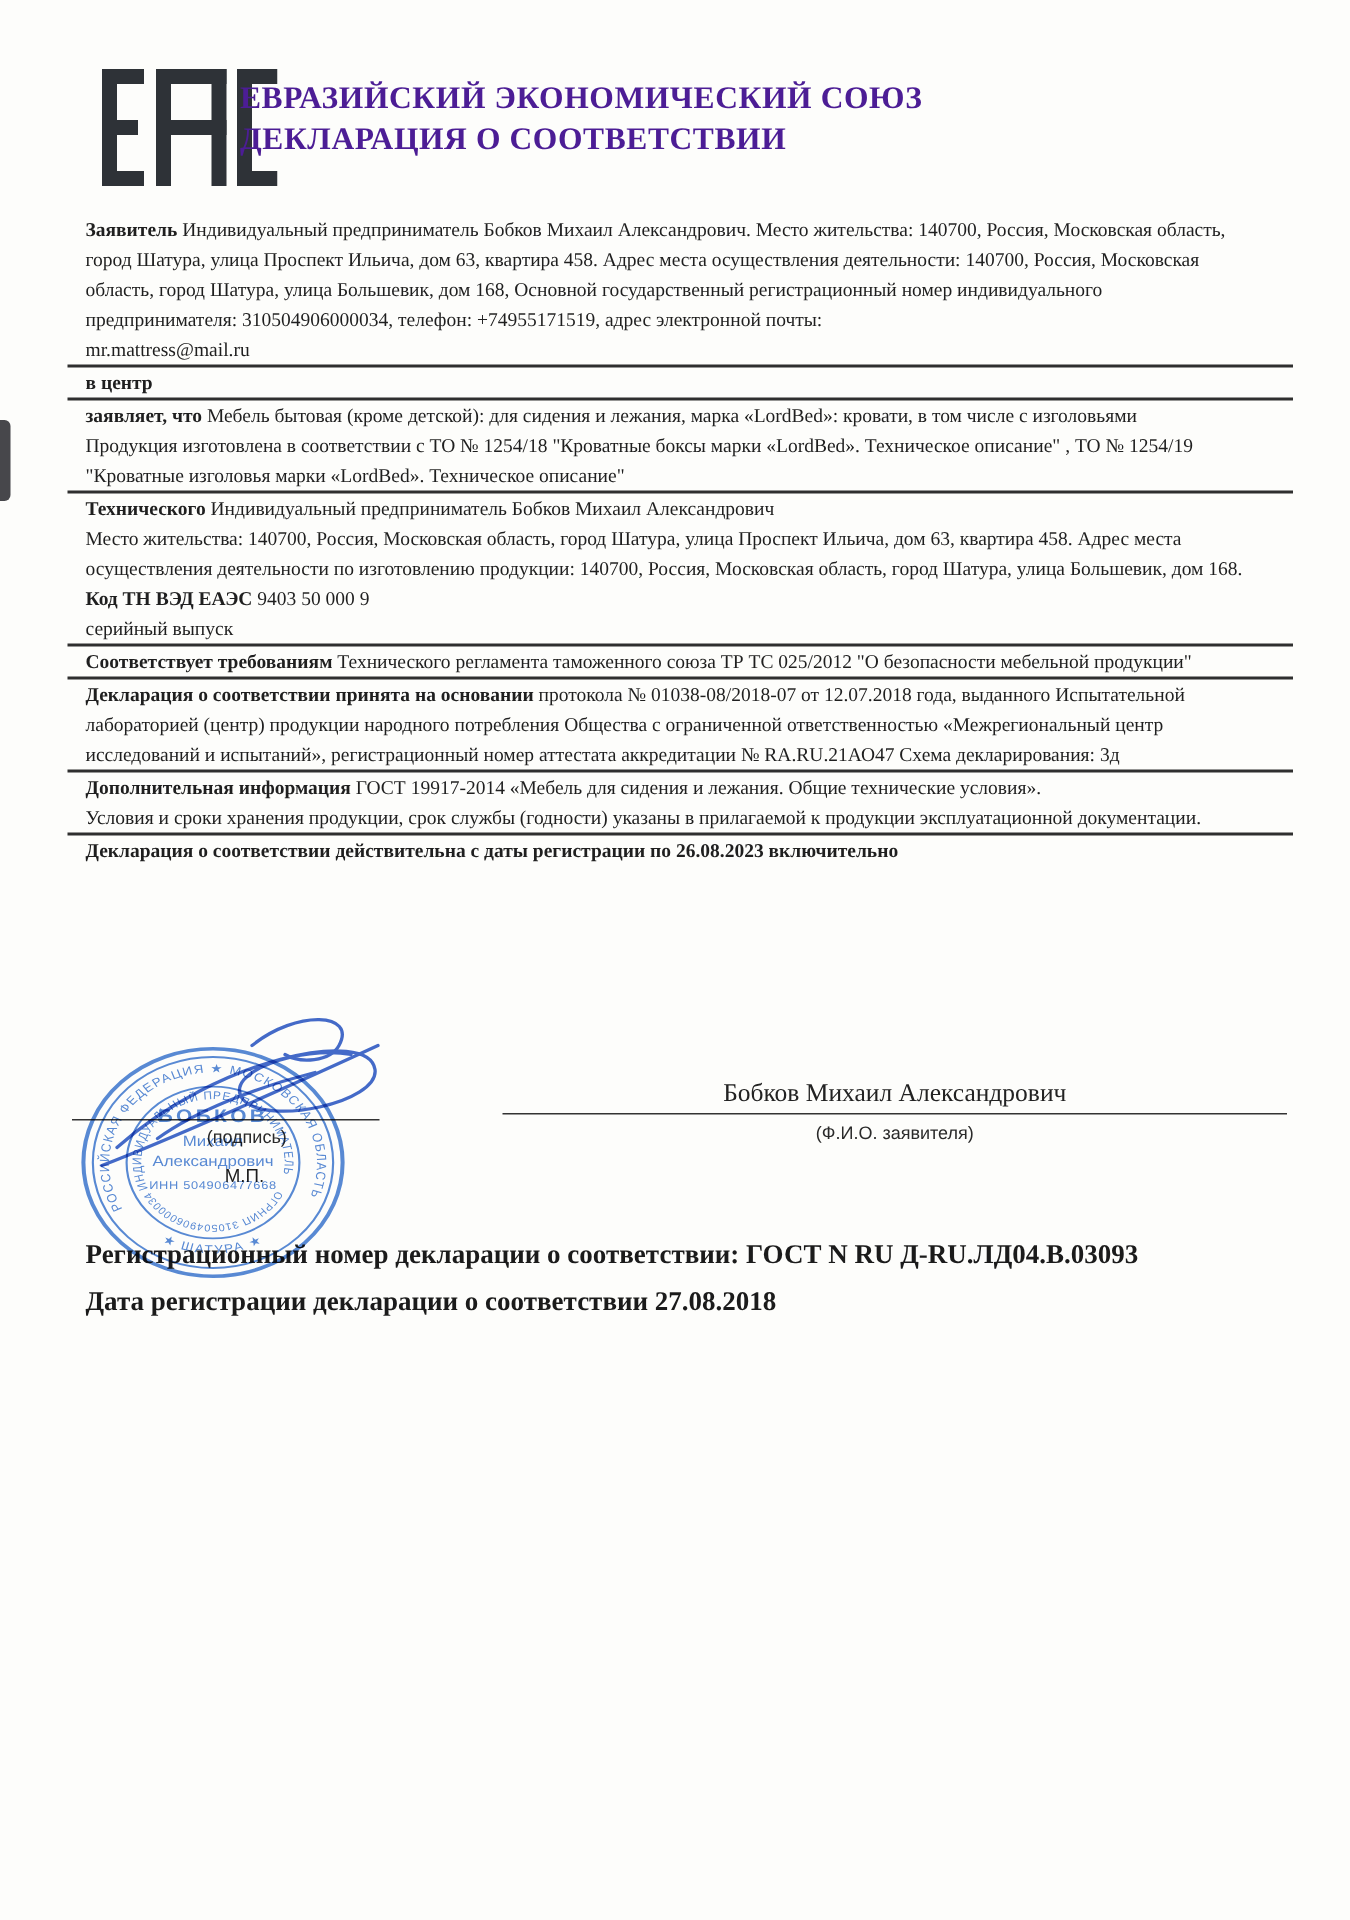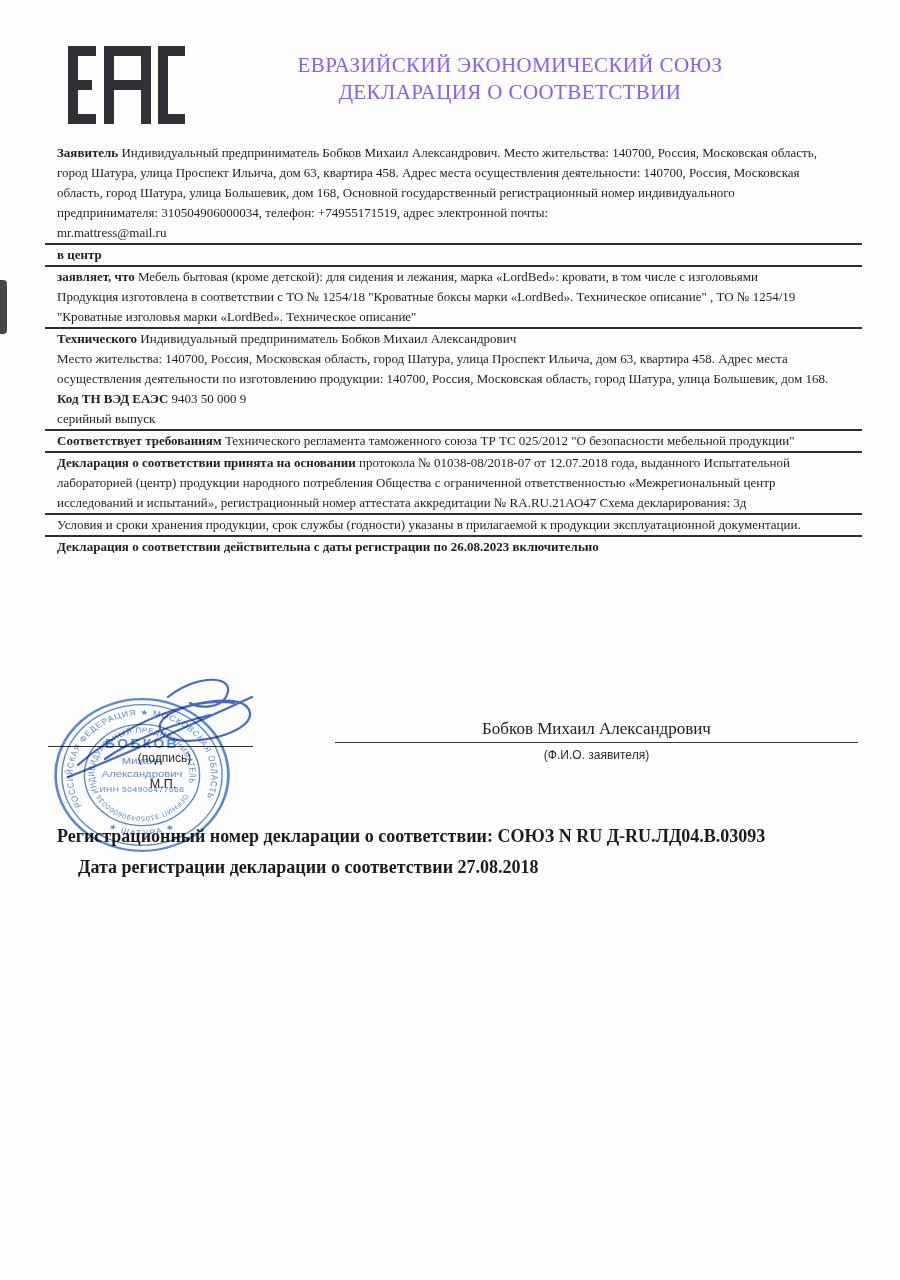--- a/index.html
+++ b/index.html
@@ -9,22 +9,22 @@
     margin:0 auto;
     background:#fdfdfb;
     overflow:hidden;
     font-family:"Liberation Serif", serif;
     color:#1f1f1f;
   }
   
   .logo{position:absolute;left:68px;top:46px;width:117px;height:78px;}
   .title{
     position:absolute;left:160px;top:52px;width:700px;
-    text-align:center;font-weight:normal;font-size:21px;line-height:27px;
-    letter-spacing:.4px;color:#8b5cf6;
+    text-align:left;font-weight:bold;font-size:21px;line-height:27px;
+    letter-spacing:.4px;color:#4c1d95;
   }
   
   .content{
     position:absolute;left:57px;top:143px;width:780px;
     font-size:13px;line-height:20px;
   }
   .content p{margin:0;padding:0;}
   .content b{font-weight:bold;}
   .rule{
     border:0;height:0;border-top:2px solid #2f2f2f;
@@ -48,21 +48,21 @@
   .mp{
     position:absolute;left:133px;top:777px;width:60px;text-align:center;
     font-family:Liberation Sans, sans-serif;font-size:12.5px;color:#1d1d1d;
   }
   
   .reg{
     position:absolute;left:57px;width:800px;
     font-weight:bold;font-size:18px;color:#1b1b1b;
   }
   .reg.num{top:826px;}
-  .reg.date{top:857px;margin-left:21px;}
+  .reg.date{top:857px;}
   
   .stamp{
     position:absolute;left:52px;top:696px;width:180px;height:158px;
     mix-blend-mode:multiply;opacity:.92;
   }
   .autograph{
     position:absolute;left:50px;top:663px;width:230px;height:125px;
     mix-blend-mode:multiply;opacity:.95;
   }
   .stamp text{font-family:"Liberation Sans", sans-serif;}
@@ -122,36 +122,37 @@
     <p><b>Код ТН ВЭД ЕАЭС</b> <span>9403 50 000 9</span></p>
     <p>серийный выпуск</p>
     <div class="rule"></div>
 
     <p><b>Соответствует требованиям</b> <span>Технического регламента таможенного союза ТР ТС 025/2012 "О безопасности мебельной продукции"</span></p>
     <div class="rule"></div>
 
     <p><b>Декларация о соответствии принята на основании</b> <span>протокола № 01038-08/2018-07 от 12.07.2018 года, выданного Испытательной лабораторией (центр) продукции народного потребления Общества с ограниченной ответственностью «Межрегиональный центр исследований и испытаний», регистрационный номер аттестата аккредитации № RA.RU.21АО47 Схема декларирования: 3д</span></p>
     <div class="rule"></div>
 
+    <p><b>Дополнительная информация</b> <span>ГОСТ 19917-2014 «Мебель для сидения и лежания. Общие технические условия».</span></p>
     <p>Условия и сроки хранения продукции, срок службы (годности) указаны в прилагаемой к продукции эксплуатационной документации.</p>
     <div class="rule"></div>
 
     <p class="bold-line">Декларация о соответствии действительна с даты регистрации по 26.08.2023 включительно</p>
   </div>
 
   <div class="sig-line left"></div>
   <div class="sig-cap cap-sign">(подпись)</div>
   <div class="mp">М.П.</div>
   <div class="sig-name">Бобков Михаил Александрович</div>
   <div class="sig-line right"></div>
   <div class="sig-cap cap-fio">(Ф.И.О. заявителя)</div>
 
   <div class="reg num">
     <span>Регистрационный номер декларации о соответствии:</span>
-    <span>СОЮЗ N RU Д-RU.ЛД04.В.03093</span>
+    <span>ГОСТ N RU Д-RU.ЛД04.В.03093</span>
   </div>
   <div class="reg date">
     <span>Дата регистрации декларации о соответствии</span>
     <span>27.08.2018</span>
   </div>
 
   <svg class="stamp" viewBox="0 0 200 200" preserveAspectRatio="none">
     <defs>
       <path id="rA" d="M 33 139 A 77 77 0 1 1 167 139" fill="none"></path>
       <path id="rAb" d="M 40 148 A 77 77 0 0 0 160 148" fill="none"></path>

